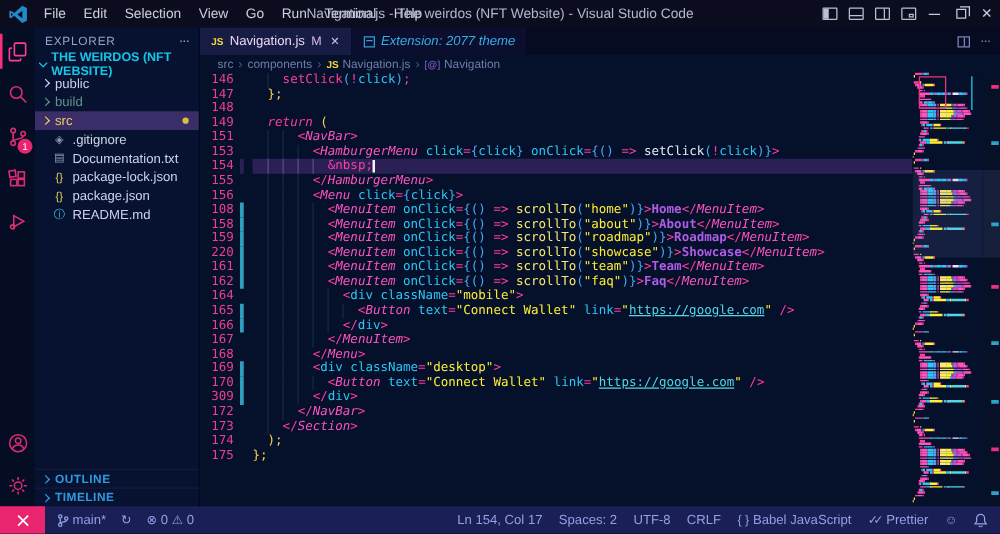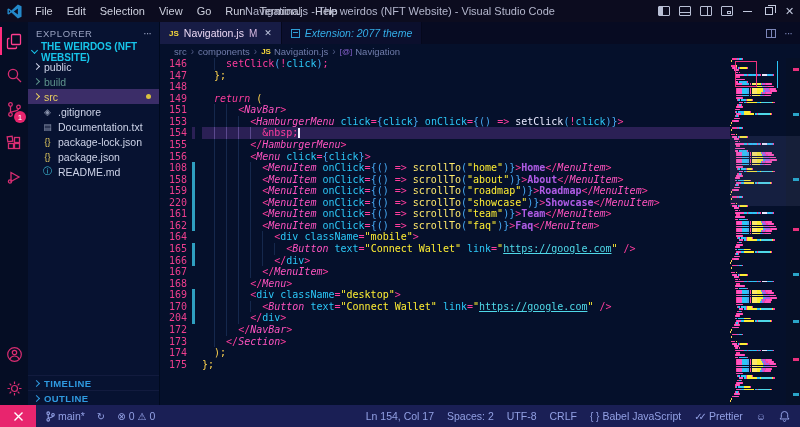--- a/index.html
+++ b/index.html
@@ -264,25 +264,25 @@
             <span>package.json</span>
           </div>
           <div class="file-row">
             <span class="ficon" style="color: rgb(63, 198, 224);">ⓘ</span>
             <span>README.md</span>
           </div>
         </div>
       <div class="sb-sections">
           <div class="section-row">
             <span class="chev right"></span>
-            <span>TIMELINE</span>
+            <span>OUTLINE</span>
           </div>
           <div class="section-row">
             <span class="chev right"></span>
-            <span>OUTLINE</span>
+            <span>TIMELINE</span>
           </div>
         </div>
     </div>
 
     <div class="editorgroup">
       <div class="tabbar">
         <div class="tab active">
           <span class="js-badge">JS</span>
           <span class="tab-label">Navigation.js</span>
           <span class="git-badge">M</span>
@@ -424,21 +424,21 @@
               <span class="ln">169</span>
               <span class="gitbar mod"></span>
               <span class="code"><span class="guide" style="left: 2ch;"></span><span class="guide" style="left: 4ch;"></span><span class="guide" style="left: 6ch;"></span><span class="tk-t">        </span><span class="tk-p">&lt;</span><span class="tk-a">div</span><span class="tk-t"> </span><span class="tk-a">className</span><span class="tk-p">=</span><span class="tk-s">"desktop"</span><span class="tk-p">&gt;</span></span>
             </div>
             <div class="line">
               <span class="ln">170</span>
               <span class="gitbar mod"></span>
               <span class="code"><span class="guide" style="left: 2ch;"></span><span class="guide" style="left: 4ch;"></span><span class="guide" style="left: 6ch;"></span><span class="guide" style="left: 8ch;"></span><span class="tk-t">          </span><span class="tk-p">&lt;</span><span class="tk-c">Button</span><span class="tk-t"> </span><span class="tk-a">text</span><span class="tk-p">=</span><span class="tk-s">"Connect Wallet"</span><span class="tk-t"> </span><span class="tk-a">link</span><span class="tk-p">=</span><span class="tk-s">"</span><span class="tk-u">https://google.com</span><span class="tk-s">"</span><span class="tk-t"> </span><span class="tk-p">/&gt;</span></span>
             </div>
             <div class="line">
-              <span class="ln">204</span>
+              <span class="ln">309</span>
               <span class="gitbar mod"></span>
               <span class="code"><span class="guide" style="left: 2ch;"></span><span class="guide" style="left: 4ch;"></span><span class="guide" style="left: 6ch;"></span><span class="tk-t">        </span><span class="tk-p">&lt;/</span><span class="tk-a">div</span><span class="tk-p">&gt;</span></span>
             </div>
             <div class="line">
               <span class="ln">172</span>
               <span class="gitbar"></span>
               <span class="code"><span class="guide" style="left: 2ch;"></span><span class="guide" style="left: 4ch;"></span><span class="tk-t">      </span><span class="tk-p">&lt;/</span><span class="tk-c">NavBar</span><span class="tk-p">&gt;</span></span>
             </div>
             <div class="line">
               <span class="ln">173</span>

